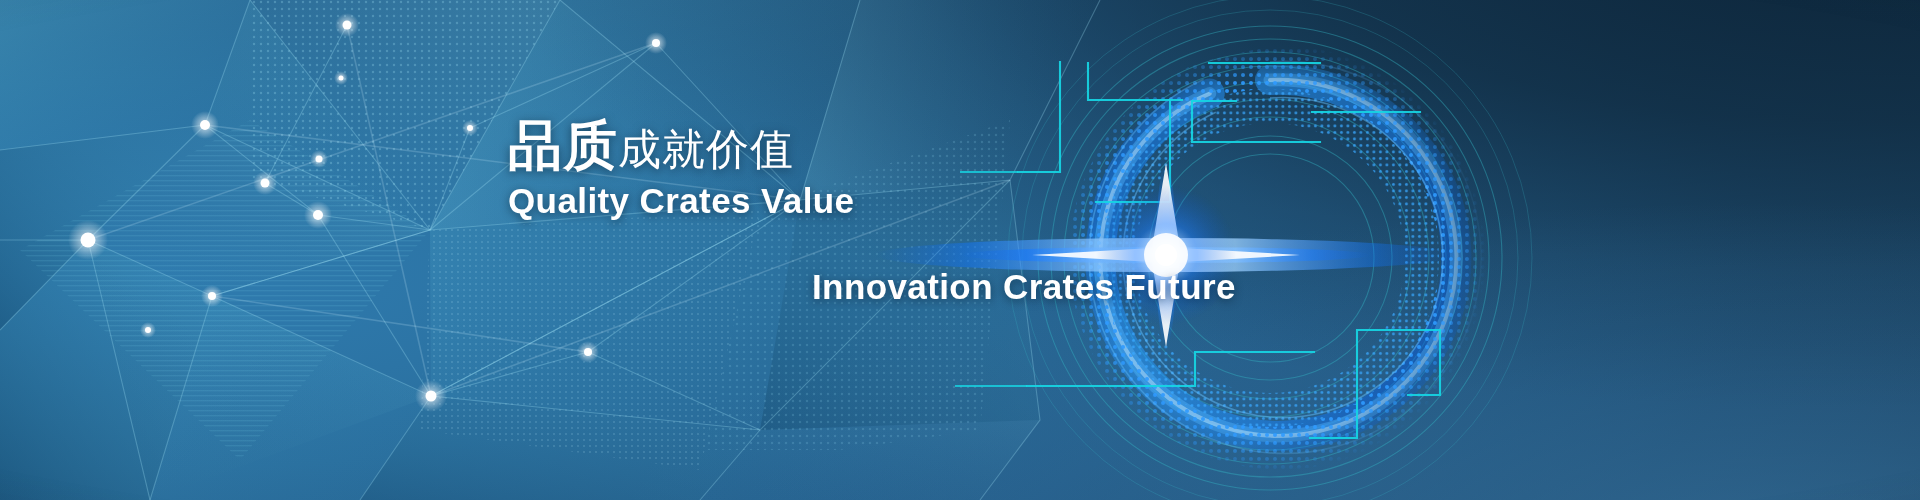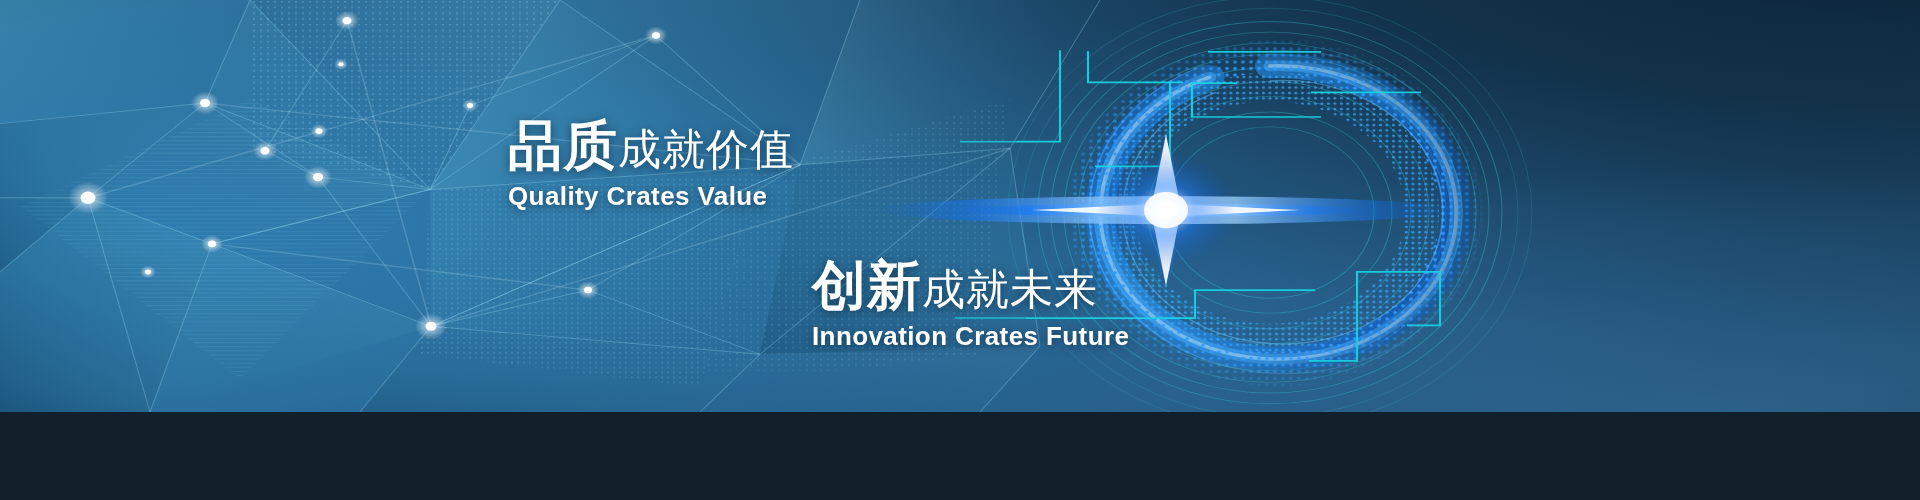--- a/index.html
+++ b/index.html
@@ -1,20 +1,20 @@
 <!DOCTYPE html>
 <html><head>
 <meta charset="utf-8">
 <title>Banner</title>
 <style>
   html,body{margin:0;padding:0;background:#12202b;}
   *{box-sizing:border-box;}
   #banner{
     position:relative;
-    width:1920px;height:412px;
+    width:1920px;height:500px;
     overflow:hidden;
     font-family:"Liberation Sans","DejaVu Sans",sans-serif;
     background:#2a5f86;
   }
   .layer{position:absolute;inset:0;}
   .layer svg{display:block;width:100%;height:100%;}
 
   
   #bg-base{
     background:
@@ -47,21 +47,21 @@
     vertical-align:baseline;
   }
   .headline .hl-rest{
     font-size:43px;
     font-weight:500;
     letter-spacing:1px;
     vertical-align:baseline;
   }
   .subline{
     margin-top:9px;
-    font-size:26px;
+    font-size:35px;
     font-weight:600;
     letter-spacing:.4px;
     white-space:nowrap;
     text-shadow:0 2px 8px rgba(4,22,38,.5);
   }
   #text-quality{left:508px;top:118px;}
   #text-innovation{left:812px;top:258px;}
 </style>
 </head>
 <body>
@@ -372,19 +372,16 @@
   <div class="layer" id="bg-vignette"></div>
 
   <div class="text-block" id="text-quality">
     <div class="headline">
       <span class="hl-strong">品质</span><span class="hl-rest">成就价值</span>
     </div>
     <div class="subline">Quality Crates Value</div>
   </div>
 
   <div class="text-block" id="text-innovation">
-    <div class="headline">
-      <span class="hl-strong">创新</span><span class="hl-rest">成就未来</span>
-    </div>
     <div class="subline">Innovation Crates Future</div>
   </div>
 
 </div>
 
 </body></html>

